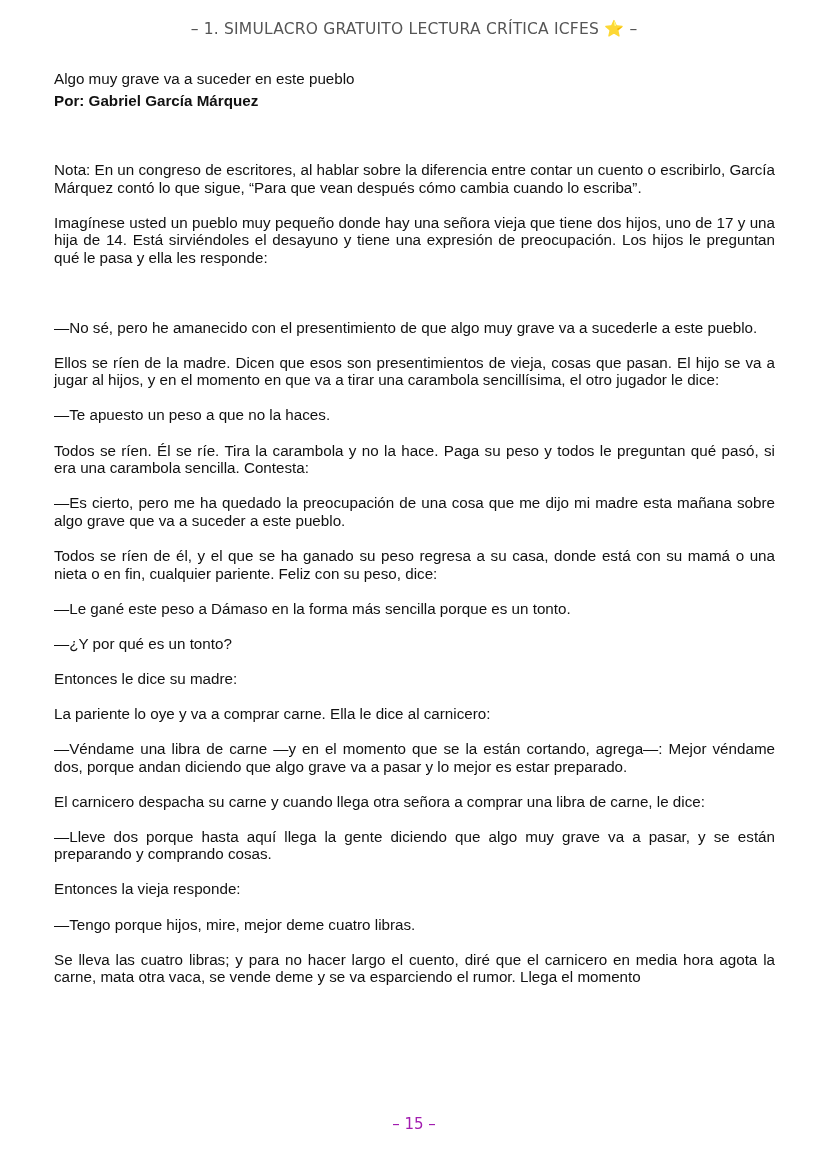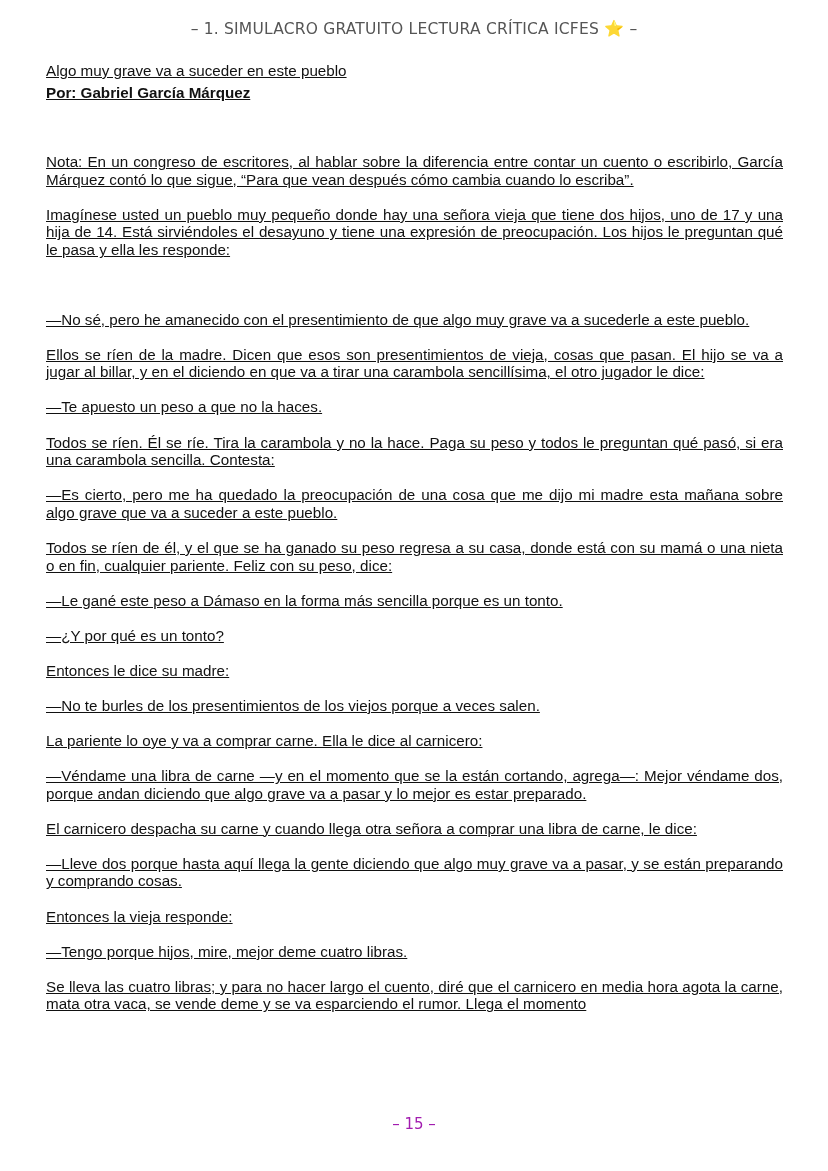--- a/index.html
+++ b/index.html
@@ -13,21 +13,21 @@
       text-align: center;
       font-family: "DejaVu Sans", sans-serif;
       font-size: 15.5px; color: #555555; letter-spacing: 0.2px;
     }
     .header .star { color: #f5b301; font-size: 16px; }
     .content {
       position: absolute; left: 42px; top: 58px; width: 745px;
       font-family: "Liberation Sans", sans-serif;
       font-size: 15.2px; line-height: 17.6px; color: #111111;
     }
-    .content p { margin: 4px; text-align: justify; text-decoration: underline; }
+    .content p { margin: 12px; text-align: justify; }
     .title { margin-bottom: 4px !important; }
     .author { font-weight: bold; margin-top: 4px !important; }
     .gap-lg { margin-top: 52px !important; }
     .gap-xl { margin-top: 52px !important; }
     .gap { margin-top: 17.5px !important; }
     .footer {
       position: absolute; left: 0; top: 1115px; width: 828px;
       text-align: center;
       font-family: "DejaVu Sans", sans-serif;
       font-size: 15px; color: #a21caf;
@@ -42,29 +42,28 @@
     <span class="star">⭐</span><span> –</span>
   </div>
 
   <div class="content">
     <p class="title">Algo muy grave va a suceder en este pueblo</p>
     <p class="author">Por: Gabriel García Márquez</p>
 
     <p class="gap-lg">Nota: En un congreso de escritores, al hablar sobre la diferencia entre contar un cuento o escribirlo, García Márquez contó lo que sigue, “Para que vean después cómo cambia cuando lo escriba”.</p>
     <p class="gap">Imagínese usted un pueblo muy pequeño donde hay una señora vieja que tiene dos hijos, uno de 17 y una hija de 14. Está sirviéndoles el desayuno y tiene una expresión de preocupación. Los hijos le preguntan qué le pasa y ella les responde:</p>
     <p class="gap-xl">—No sé, pero he amanecido con el presentimiento de que algo muy grave va a sucederle a este pueblo.</p>
-    <p class="gap">Ellos se ríen de la madre. Dicen que esos son presentimientos de vieja, cosas que pasan. El hijo se va a jugar al billar, y en el diciendo en que va a tirar una carambola sencillísima, el otro jugador le dice:</p>
+    <p class="gap">Ellos se ríen de la madre. Dicen que esos son presentimientos de vieja, cosas que pasan. El hijo se va a jugar al hijos, y en el momento en que va a tirar una carambola sencillísima, el otro jugador le dice:</p>
     <p class="gap">—Te apuesto un peso a que no la haces.</p>
     <p class="gap">Todos se ríen. Él se ríe. Tira la carambola y no la hace. Paga su peso y todos le preguntan qué pasó, si era una carambola sencilla. Contesta:</p>
     <p class="gap">—Es cierto, pero me ha quedado la preocupación de una cosa que me dijo mi madre esta mañana sobre algo grave que va a suceder a este pueblo.</p>
     <p class="gap">Todos se ríen de él, y el que se ha ganado su peso regresa a su casa, donde está con su mamá o una nieta o en fin, cualquier pariente. Feliz con su peso, dice:</p>
     <p class="gap">—Le gané este peso a Dámaso en la forma más sencilla porque es un tonto.</p>
     <p class="gap">—¿Y por qué es un tonto?</p>
     <p class="gap">Entonces le dice su madre:</p>
-    <p class="gap">—No te burles de los presentimientos de los viejos porque a veces salen.</p>
     <p class="gap">La pariente lo oye y va a comprar carne. Ella le dice al carnicero:</p>
     <p class="gap">—Véndame una libra de carne —y en el momento que se la están cortando, agrega—: Mejor véndame dos, porque andan diciendo que algo grave va a pasar y lo mejor es estar preparado.</p>
     <p class="gap">El carnicero despacha su carne y cuando llega otra señora a comprar una libra de carne, le dice:</p>
     <p class="gap">—Lleve dos porque hasta aquí llega la gente diciendo que algo muy grave va a pasar, y se están preparando y comprando cosas.</p>
     <p class="gap">Entonces la vieja responde:</p>
     <p class="gap">—Tengo porque hijos, mire, mejor deme cuatro libras.</p>
     <p class="gap">Se lleva las cuatro libras; y para no hacer largo el cuento, diré que el carnicero en media hora agota la carne, mata otra vaca, se vende deme y se va esparciendo el rumor. Llega el momento</p>
   </div>
 
   <div class="footer">– 15 –</div>

